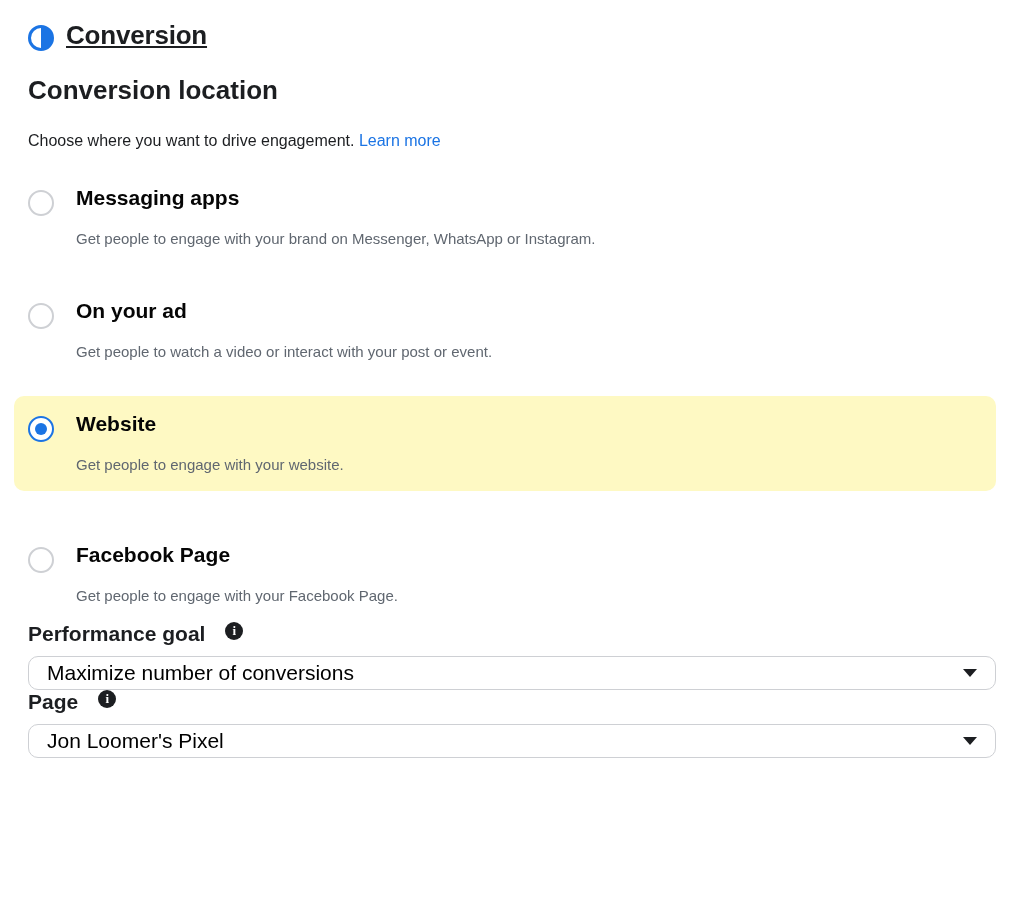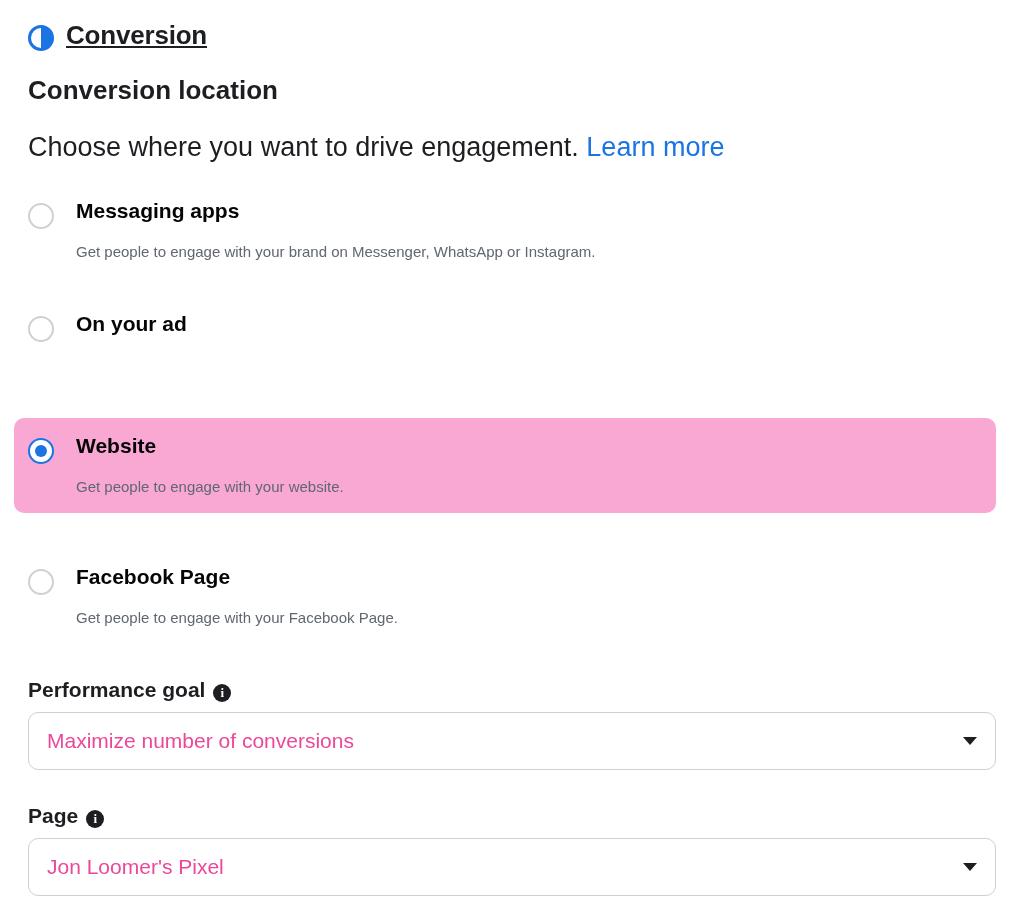--- a/index.html
+++ b/index.html
@@ -30,21 +30,21 @@
     font-size: 26px;
     font-weight: 700;
     letter-spacing: -0.2px;
   }
   .section-title {
     font-size: 26px;
     font-weight: 700;
     margin: 0 0 26px 0;
   }
   .desc {
-    font-size: 27px;
+    font-size: 16px;
     color: #1c1e21;
     margin: 0 0 20px 0;
   }
   .desc a {
     color: #1b74e4;
     text-decoration: none;
   }
   .radio-group {
     display: flex;
     flex-direction: column;
@@ -52,22 +52,21 @@
   }
   .radio-row {
     display: flex;
     align-items: flex-start;
     gap: 22px;
     padding: 16px 14px 18px 14px;
     border-radius: 10px;
     cursor: pointer;
   }
   .radio-row.selected {
-    background: #f9a8d4;
-    margin-top: 40px;
+    background: #fef9c3;
   }
   .radio {
     width: 26px;
     height: 26px;
     border: 2px solid #ced0d4;
     border-radius: 50%;
     flex: 0 0 26px;
     margin-top: 4px;
     position: relative;
     background: #fff;
@@ -94,23 +93,22 @@
   }
   .radio-sub {
     font-size: 15px;
     color: #606770;
   }
   .radio-spacer {
     height: 18px;
   }
   .field-label-row {
     display: flex;
-    align-items: flex-end;
-    gap: 8px;
-    margin-top: 34px;
+    align-items: flex-start;
+    gap: 20px;
     margin-bottom: 10px;
   }
   .field-label {
     font-size: 21px;
     font-weight: 700;
   }
   .info-icon {
     width: 18px;
     height: 18px;
     background: #1c1e21;
@@ -120,27 +118,27 @@
     font-weight: 700;
     display: inline-flex;
     align-items: center;
     justify-content: center;
     font-family: Georgia, serif;
   }
   .select {
     width: 100%;
     border: 1px solid #ced0d4;
     border-radius: 10px;
-    padding: 16px 18px;
+    padding: 4px 18px;
     font-size: 21px;
     display: flex;
     justify-content: space-between;
     align-items: center;
     cursor: pointer;
-    color: #ec4899;
+    color: #000000;
     background: #fff;
   }
   .caret {
     width: 0;
     height: 0;
     border-left: 7px solid transparent;
     border-right: 7px solid transparent;
     border-top: 8px solid #1c1e21;
   }
 </style>
@@ -174,20 +172,21 @@
         <span class="radio-sub">Get people to engage with your brand on Messenger, WhatsApp or Instagram.</span>
       </div>
     </div>
 
     <div class="radio-spacer"></div>
 
     <div class="radio-row">
       <span class="radio"></span>
       <div class="radio-text">
         <span class="radio-title">On your ad</span>
+        <span class="radio-sub">Get people to watch a video or interact with your post or event.</span>
       </div>
     </div>
 
     <div class="radio-spacer"></div>
 
     <div class="radio-row selected">
       <span class="radio"></span>
       <div class="radio-text">
         <span class="radio-title">Website</span>
         <span class="radio-sub">Get people to engage with your website.</span>

